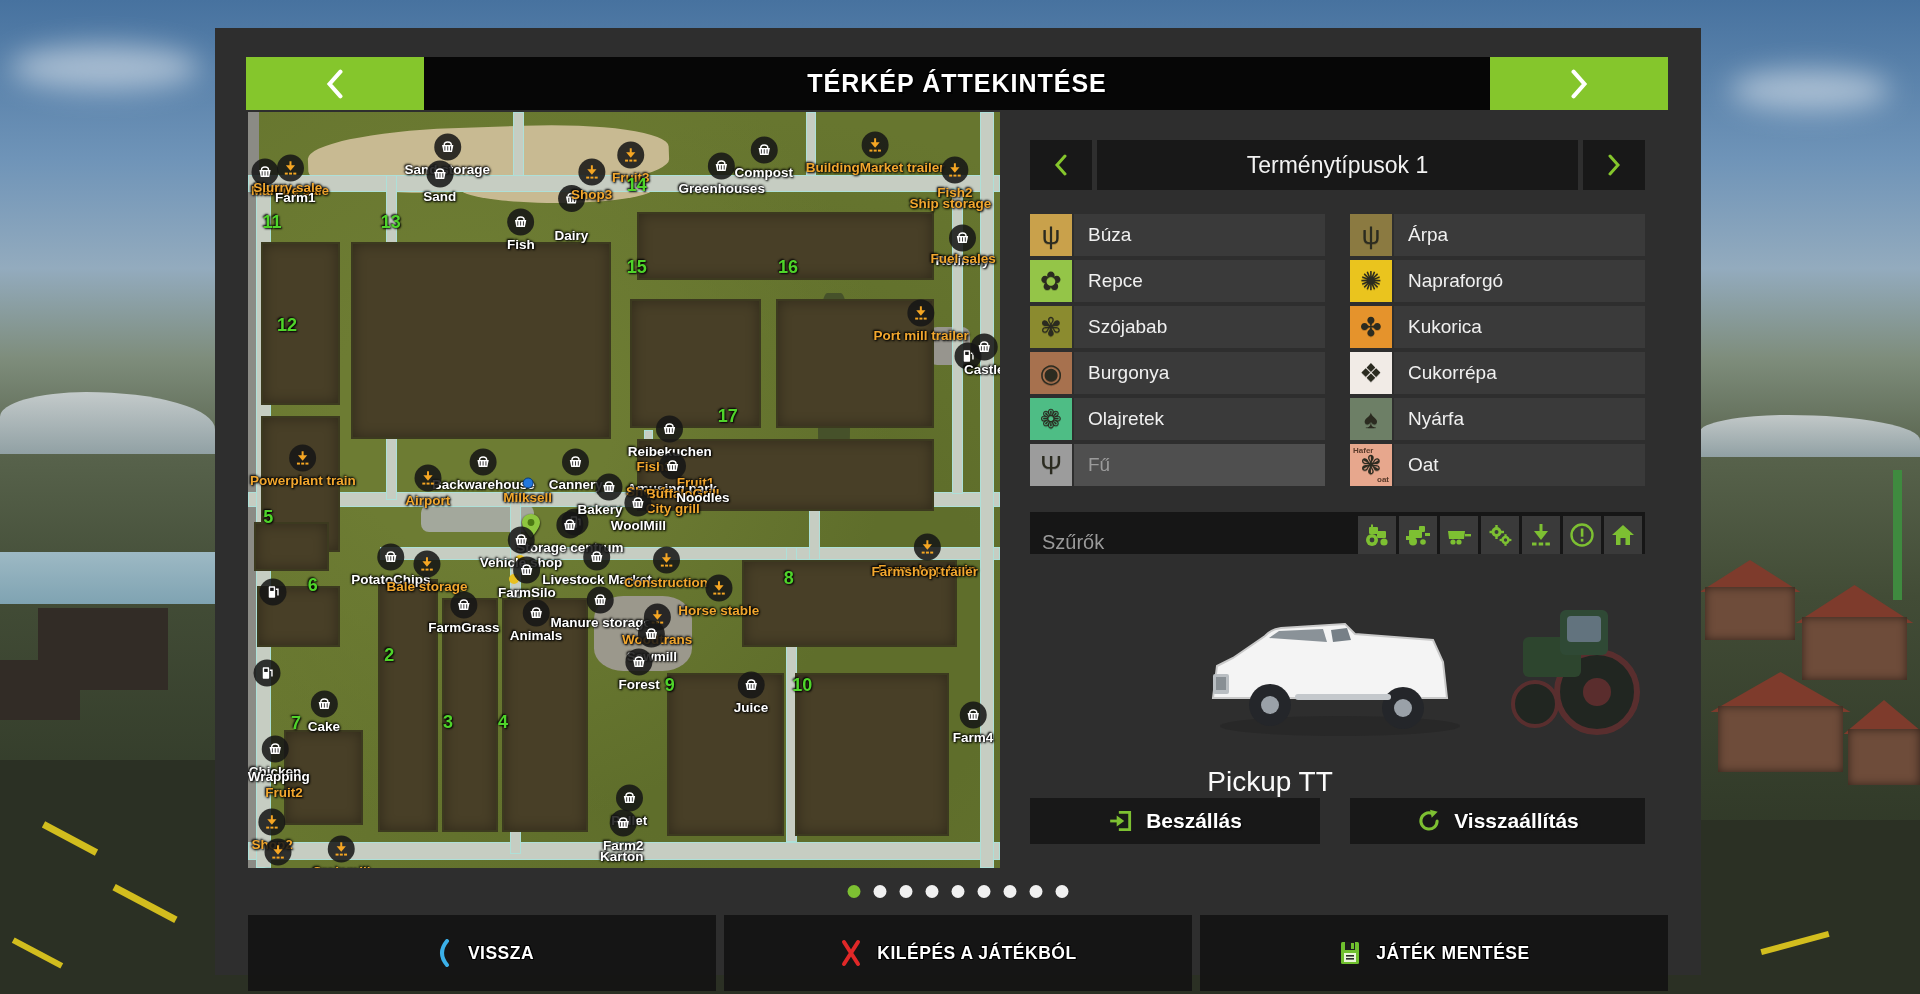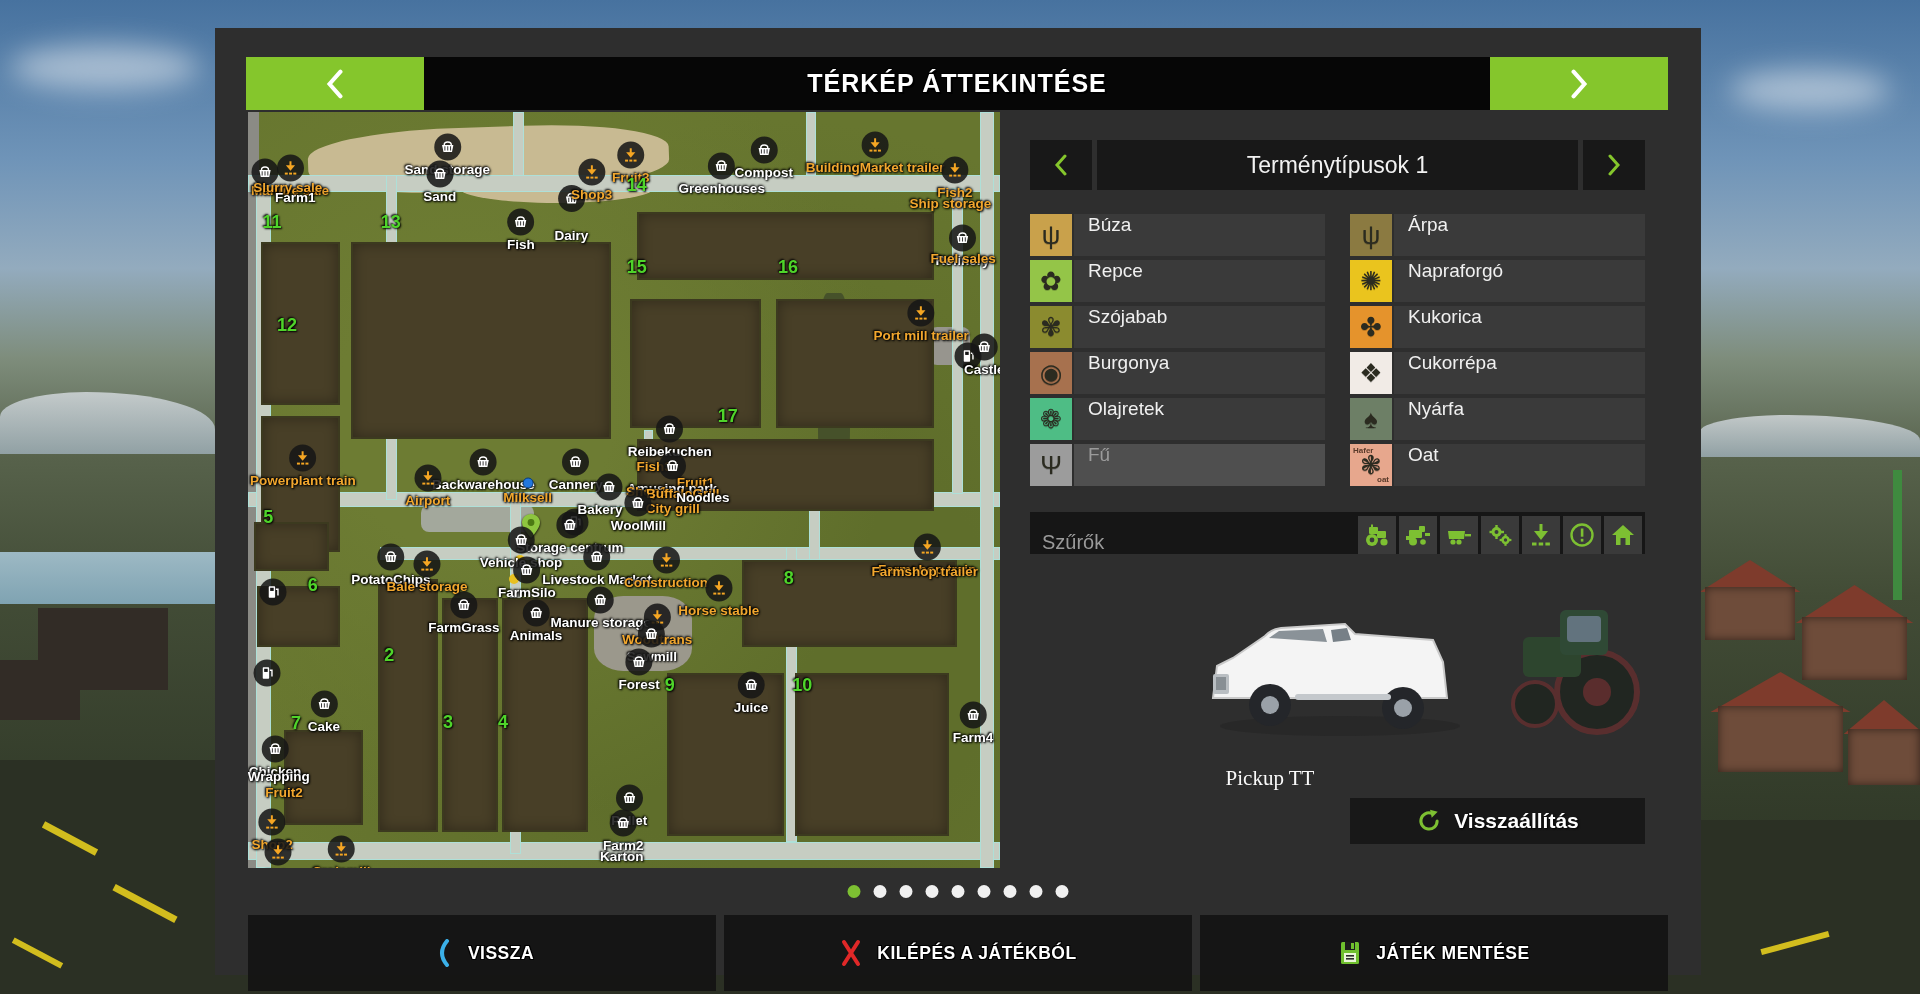--- a/index.html
+++ b/index.html
@@ -56,34 +56,34 @@
   .ph-btn svg { width:14px; height:22px; }
   .ph-title { flex:1; background:#181818; display:flex; align-items:center; justify-content:center; color:#f2f2f2; font-size:23px; }
   .crops-grid { position:absolute; top:74px; left:0; width:100%; }
   .crop-col { position:absolute; top:0; width:295px; }
   .crop-col.c0 { left:0; } .crop-col.c1 { left:320px; }
   .crop-row { position:absolute; left:0; width:295px; height:42px; display:flex; gap:2px; cursor:pointer; }
   .crop-icon { width:42px; height:42px; display:flex; align-items:center; justify-content:center; position:relative; }
   .crop-icon .glyph { font-size:26px; color:#2b2b20; line-height:1; text-shadow:0 1px 0 #00000033; }
   .crop-icon .tiny { position:absolute; font-size:8px; color:#5a3a2a; font-weight:bold; left:3px; }
   .crop-icon .tiny.t { top:2px; } .crop-icon .tiny.b { bottom:2px; left:auto; right:3px; }
-  .crop-labelbar { flex:1; background:#3a3a3a; display:flex; padding-left:14px; }
+  .crop-labelbar { flex:1; background:#3a3a3a; display:flex; align-items:center; padding-left:14px; }
   .crop-labelbar span { color:#f0f0f0; font-size:19px; }
   .crop-row.disabled .crop-labelbar { background:#4f4f4f; }
   .crop-row.disabled .crop-labelbar span { color:#9b9b9b; }
 
   .filters-bar { position:absolute; top:372px; left:0; width:100%; height:42px; background:#161616; display:flex; align-items:flex-end; }
   .filters-label { color:#9a9a9a; font-size:20px; padding-left:12px; flex:1; }
   .filter-tile { width:38px; height:38px; margin-right:3px; background:#3a3a3a; display:flex; align-items:center; justify-content:center; cursor:pointer; }
   .filter-tile svg { width:26px; height:26px; }
 
   .vehicle-area { position:absolute; top:430px; left:0; width:100%; height:228px; }
   .pickup { position:absolute; left:165px; top:8px; width:290px; height:165px; }
   .tractor { position:absolute; right:5px; top:22px; width:135px; height:150px; opacity:.8; }
-  .vehicle-name { position:absolute; top:196px; left:0; width:480px; text-align:center; color:#fafafa; font-size:21px;font-family:Liberation Serif, serif; }
+  .vehicle-name { position:absolute; top:196px; left:0; width:480px; text-align:center; color:#fafafa; font-size:28px; }
 
   .action-btns { position:absolute; top:658px; left:0; width:100%; height:46px; }
   .act-btn { position:absolute; top:0; height:46px; background:#181818; border:none; cursor:pointer; display:flex; align-items:center; justify-content:center; gap:12px; }
   .act-btn span { color:#fff; font-size:21px; font-weight:bold; text-shadow:1px 1px 2px #000; }
   .act-btn svg { width:26px; height:26px; }
   .act-enter { left:0; width:290px; }
   .act-reset { left:320px; width:295px; }
 
   .dots { position:absolute; left:50%; top:857px; transform:translateX(-50%); display:flex; gap:13px; }
   .dot { width:13px; height:13px; border-radius:50%; background:#f0f0f0; cursor:pointer; }
@@ -1164,20 +1164,28 @@
             <circle cx="30" cy="112" r="22" fill="#1d241d" stroke="#6e3030" stroke-width="4"></circle>
             <rect x="18" y="45" width="58" height="40" rx="6" fill="#2e5230"></rect>
             <rect x="55" y="18" width="48" height="45" rx="6" fill="#31583a"></rect>
             <rect x="62" y="24" width="34" height="26" rx="4" fill="#7b95a5"></rect>
           </g>
         </svg>
         <div class="vehicle-name">Pickup TT</div>
       </div>
 
       <div class="action-btns">
+        <button class="act-btn act-enter">
+          <svg viewBox="0 0 24 24">
+            <path d="M10 4 H20 V20 H10" fill="none" stroke="#7dc032" stroke-width="2.6"></path>
+            <path d="M2 12 H10" stroke="#7dc032" stroke-width="2.6"></path>
+            <path d="M8 7 L15 12 L8 17 Z" fill="#7dc032"></path>
+          </svg>
+          <span>Beszállás</span>
+        </button>
         <button class="act-btn act-reset">
           <svg viewBox="0 0 24 24">
             <path d="M19.5 12 A7.5 7.5 0 1 1 14.5 4.9" fill="none" stroke="#7dc032" stroke-width="2.8" stroke-linecap="round"></path>
             <path d="M13 1.5 L20 3.5 L14.5 9 Z" fill="#7dc032"></path>
           </svg>
           <span>Visszaállítás</span>
         </button>
       </div>
     </div>
 

